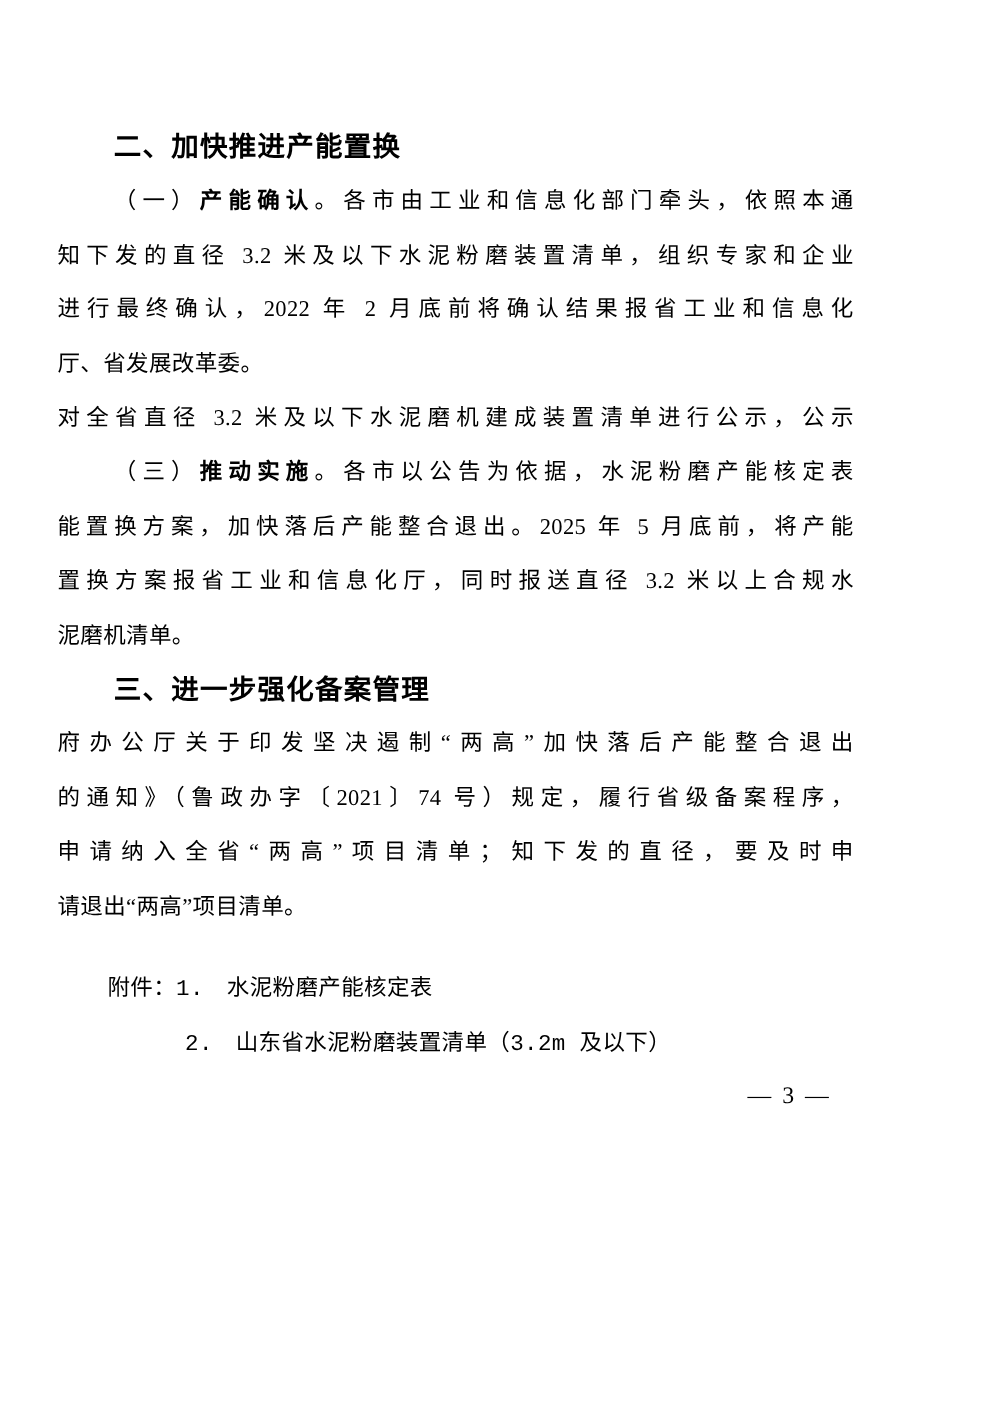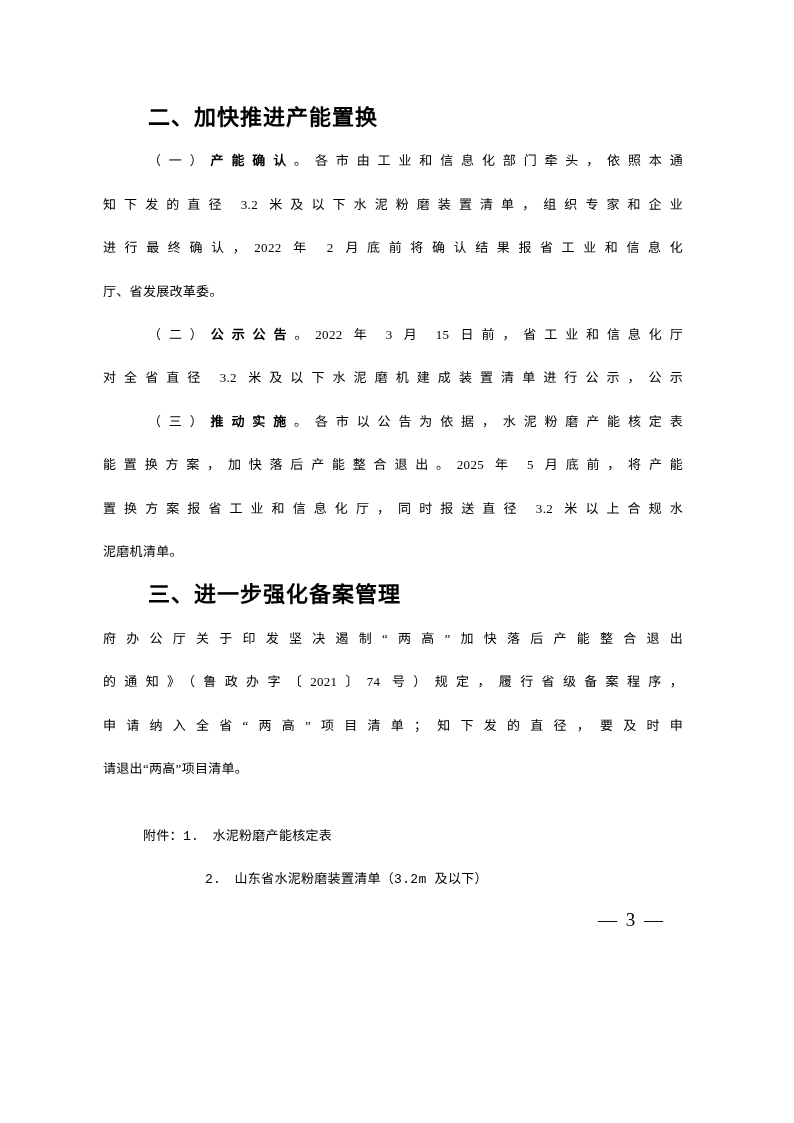--- a/index.html
+++ b/index.html
@@ -9,24 +9,24 @@
     color: #000000;
   }
   body {
     width: 794px;
     height: 1123px;
     position: relative;
     overflow: hidden;
     font-family: "Liberation Serif", "DejaVu Serif", serif;
   }
   .doc {
-    padding: 96px 111px 0 103px; 
+    padding: 96px 111px 0 46px; 
   }
   .line {
-    font-size: 13px;
+    font-size: 18px;
     line-height: 43.4px;
     min-height: 43.4px;
     letter-spacing: 0.3px;
   }
   .line.just {
     text-align: justify;
     text-align-last: justify;
   }
   .line.indent {
     padding-left: 45px; 
@@ -66,21 +66,20 @@
 <div class="doc">
   <div>
       <div class="heading">二、加快推进产能置换</div>
       <div>
         <div class="line just indent"><span>（一）</span><span class="lead-bold">产能确认</span><span>。各市由工业和信息化部门牵头，依照本通</span></div>
         <div class="line just"><span>知下发的直径 3.2 米及以下水泥粉磨装置清单，组织专家和企业</span></div>
         <div class="line just"><span>进行最终确认，2022 年 2 月底前将确认结果报省工业和信息化</span></div>
         <div class="line"><span>厅、省发展改革委。</span></div>
       </div>
       <div>
-        <div class="line just indent"><span>（二）</span><span class="lead-bold">公示公告</span><span>。2022 年 3 月 15 日前，省工业和信息化厅</span></div>
         <div class="line just"><span>对全省直径 3.2 米及以下水泥磨机建成装置清单进行公示，公示</span></div>
       </div>
       <div>
         <div class="line just indent"><span>（三）</span><span class="lead-bold">推动实施</span><span>。各市以公告为依据，水泥粉磨产能核定表</span></div>
         <div class="line just"><span>能置换方案，加快落后产能整合退出。2025 年 5 月底前，将产能</span></div>
         <div class="line just"><span>置换方案报省工业和信息化厅，同时报送直径 3.2 米以上合规水</span></div>
         <div class="line"><span>泥磨机清单。</span></div>
       </div>
       <div class="heading">三、进一步强化备案管理</div>
       <div>

